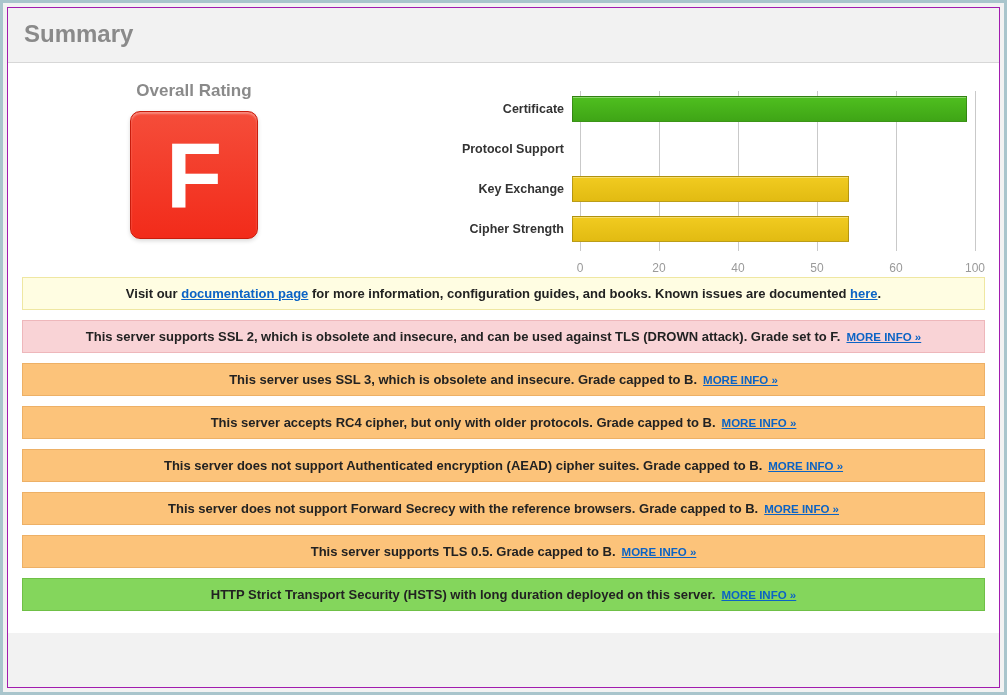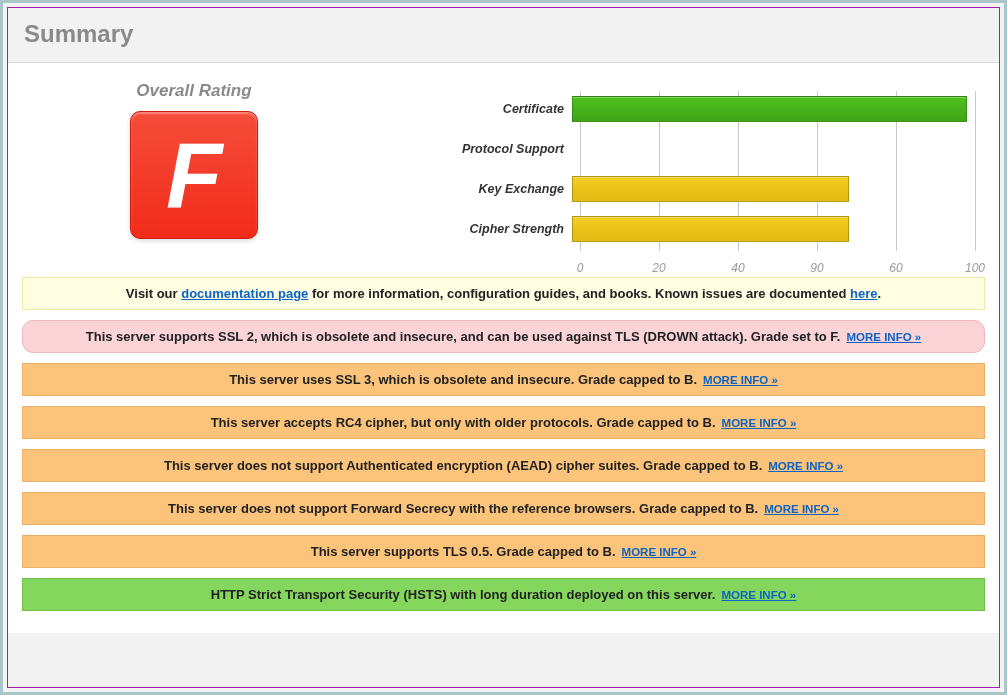--- a/index.html
+++ b/index.html
@@ -35,21 +35,20 @@
   }
   .body {
     background: #fff;
     padding: 18px 14px 22px;
   }
   .top {
     display: flex;
     align-items: flex-start;
     gap: 64px;
     margin-bottom: 26px;
-    font-style: italic;
   }
   .rating-col {
     width: 400px;
     text-align: center;
   }
   .rating-title {
     color: #8a8a8a;
     font-size: 17px;
     font-weight: bold;
     margin-bottom: 10px;
@@ -136,21 +135,21 @@
   }
   .banner a, .moreinfo {
     color: #0b63c5;
     font-size: 11.5px;
     font-weight: bold;
     text-decoration: underline;
     cursor: pointer;
   }
   .banner .moreinfo { margin-left: 6px; }
   .banner.yellow-lt { background: #fffde2; border-color: #efe7a2; }
-  .banner.pink      { background: #f9d3d6; border-color: #eeb7bb; border-radius: 11px; }
+  .banner.pink      { background: #f9d3d6; border-color: #eeb7bb; }
   .banner.orange    { background: #fcc37a; border-color: #edb066; }
   .banner.green-b   { background: #84d65c; border-color: #6fc046; }
   .banner a.inline-link { font-size: 13px; }
 </style>
 </head>
 <body>
 
 <div class="outer">
   <div class="inner">
     <div class="header">
@@ -195,21 +194,21 @@
                   <div class="label">Cipher Strength</div>
                   <div class="bar-track">
                     <div class="bar yellow" style="width: 276.5px;"></div>
                   </div>
                 </div>
               </div>
             <div class="chart-ticks" id="chart-ticks">
                 <span style="left: 0px;">0</span>
                 <span style="left: 79px;">20</span>
                 <span style="left: 158px;">40</span>
-                <span style="left: 237px;">90</span>
+                <span style="left: 237px;">50</span>
                 <span style="left: 316px;">60</span>
                 <span style="left: 395px;">100</span>
               </div>
           </div>
         </div>
       </div>
 
       <div class="banners" id="banners">
           <div class="banner yellow-lt"><span>Visit our </span><a class="inline-link">documentation page</a><span> for more information, configuration guides, and books. Known issues are documented </span><a class="inline-link">here</a><span>.</span></div>
           <div class="banner pink"><span>This server supports SSL 2, which is obsolete and insecure, and can be used against TLS (DROWN attack). Grade set to F.</span><a class="moreinfo">MORE INFO »</a></div>

